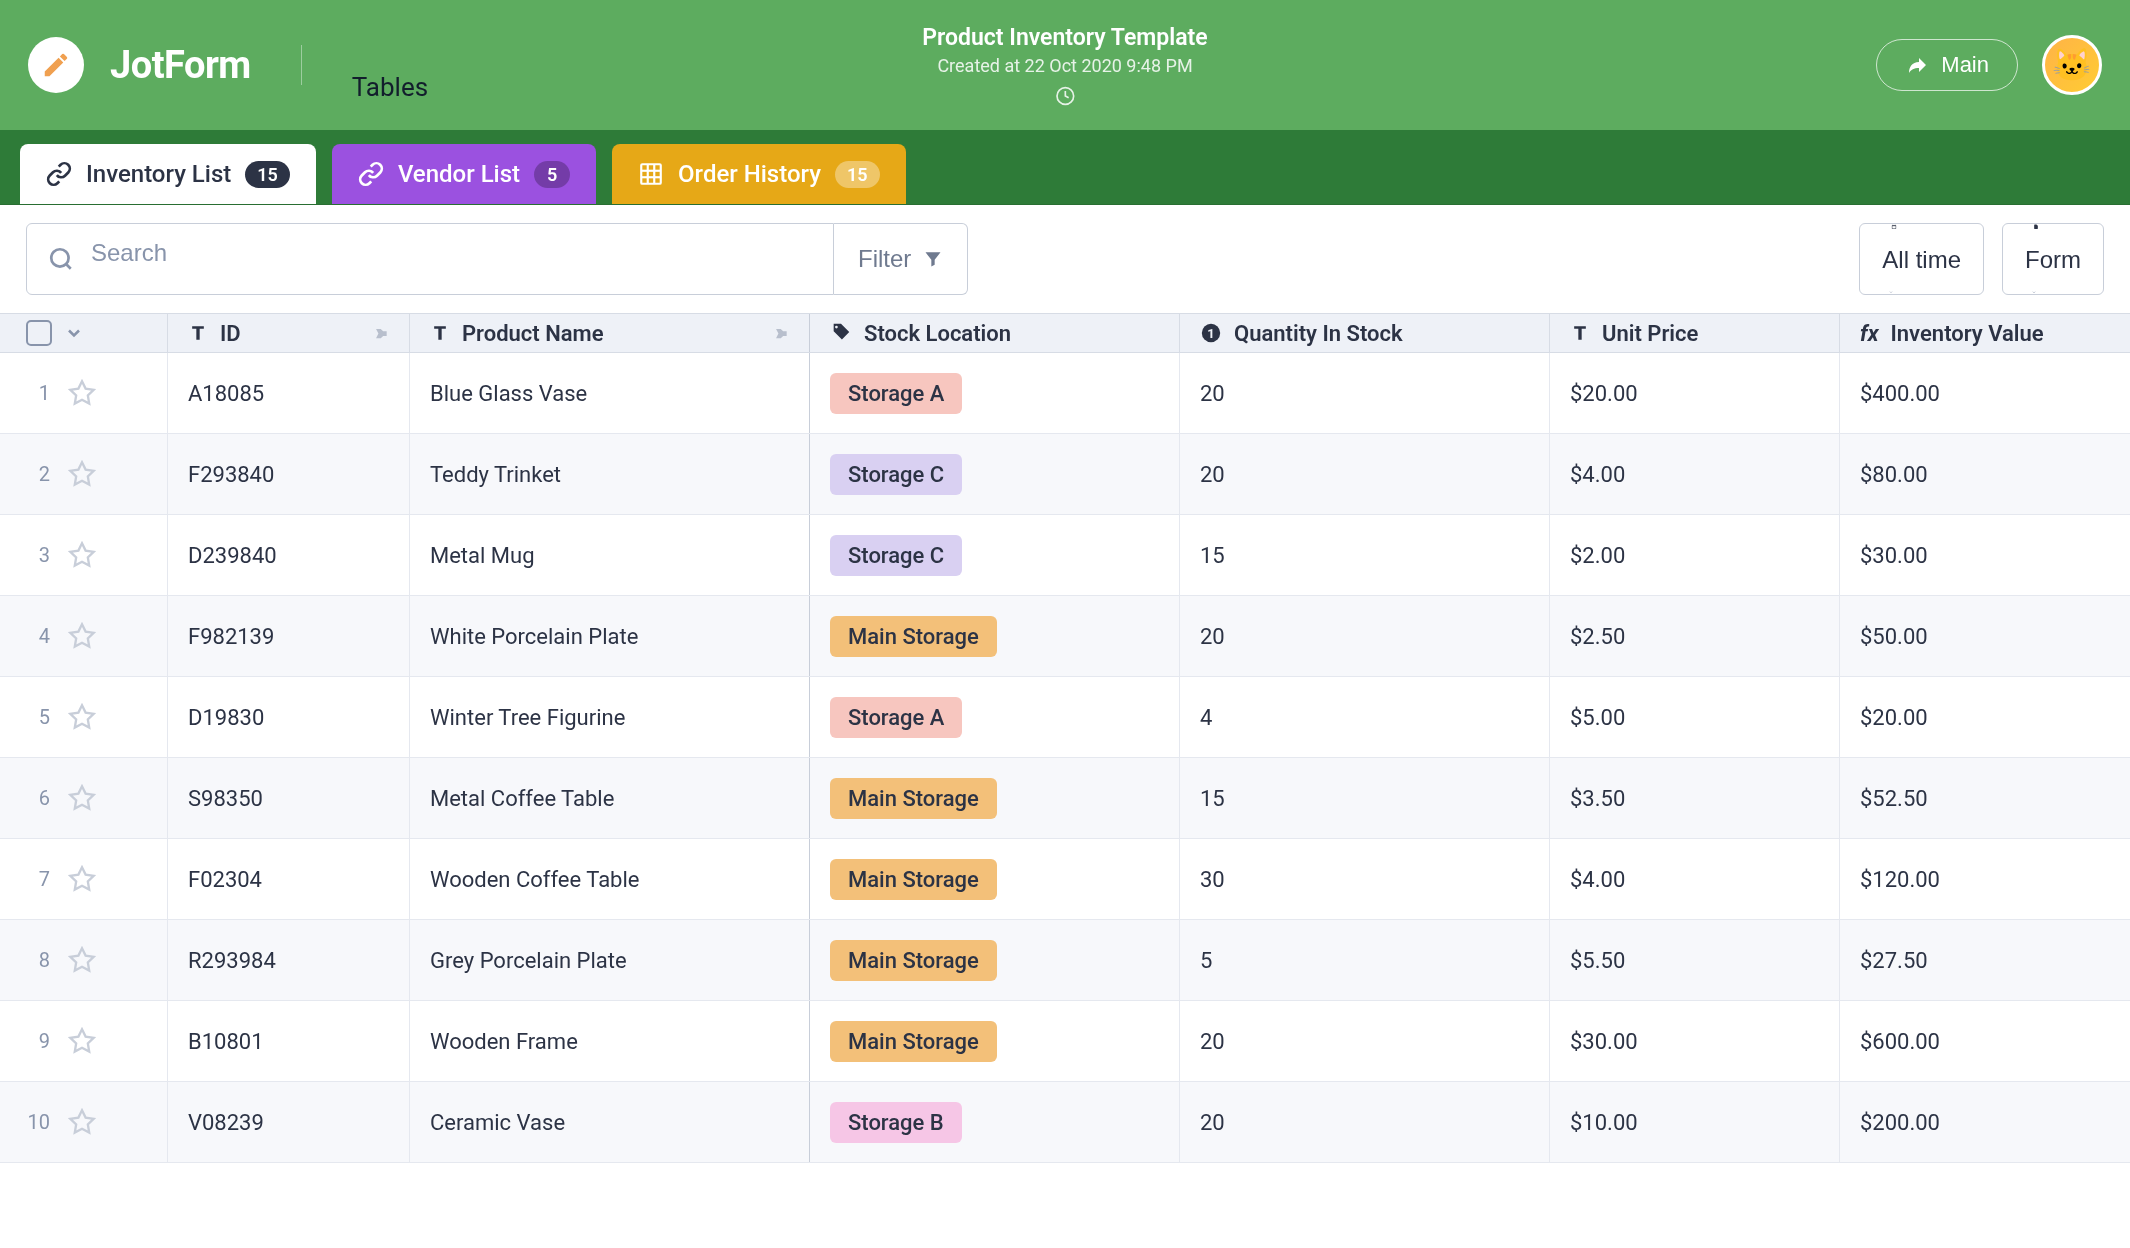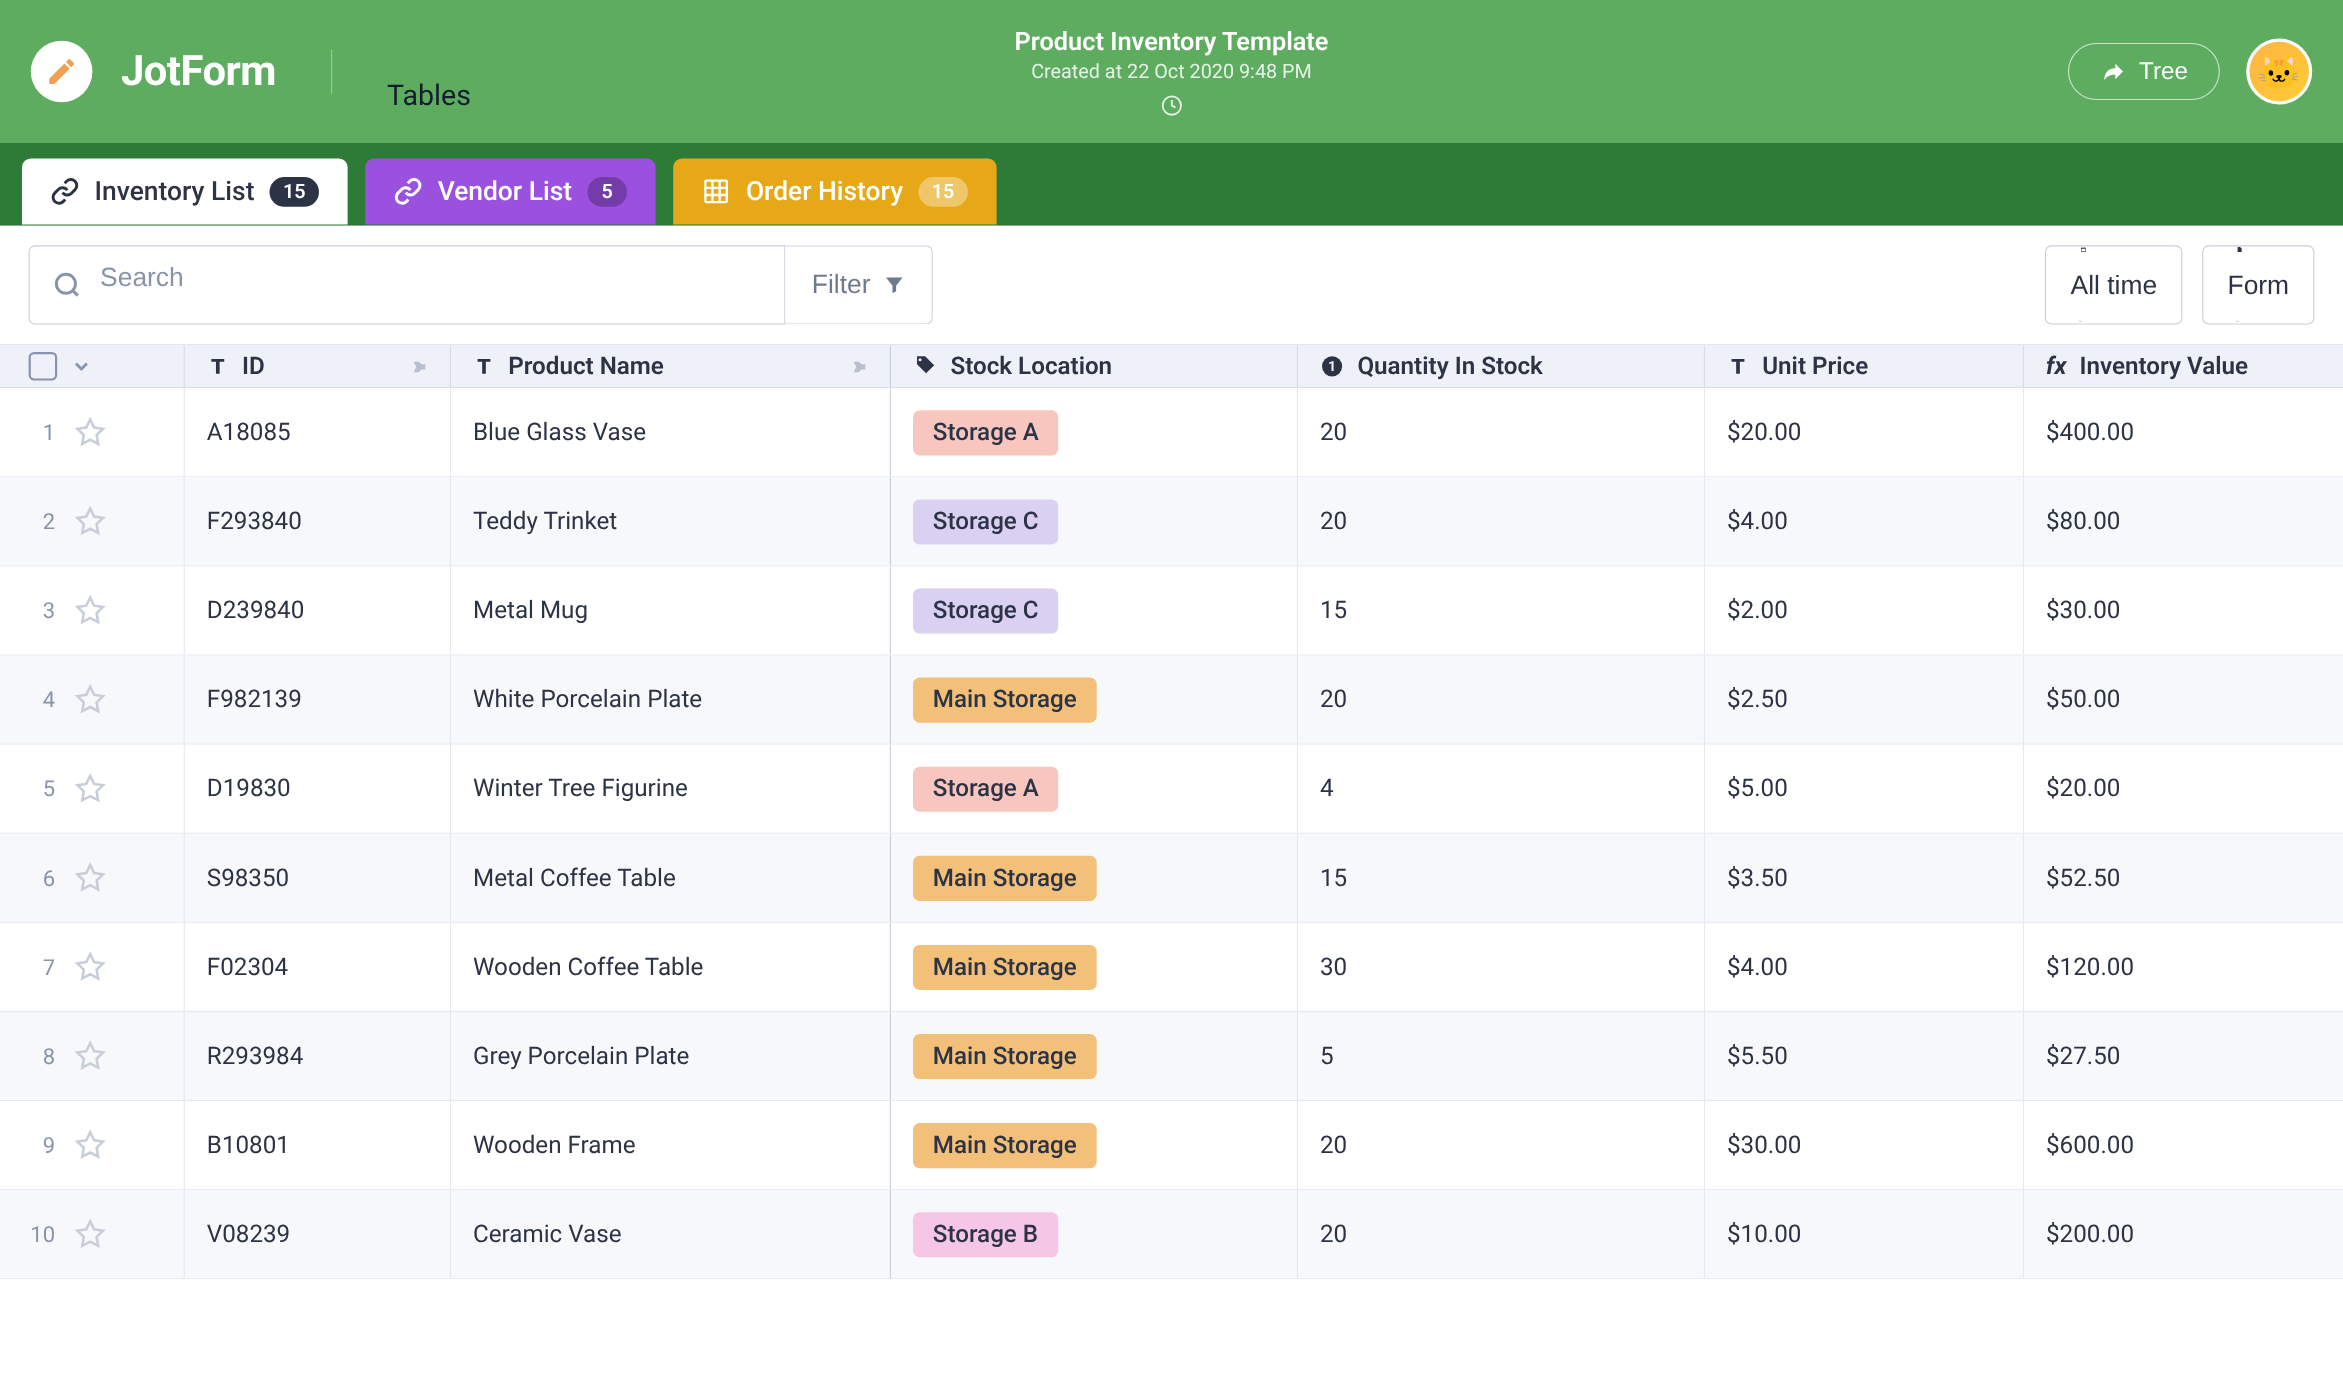--- a/index.html
+++ b/index.html
@@ -26,21 +26,21 @@
 .tab-active { background: #fff; color: #2c3345; }
 .tab-purple { background: #9b51e0; color: #fff; }
 .tab-orange { background: #e6a817; color: #fff; }
 .tab-badge { background: #2c3345; color: #fff; border-radius: 999px; padding: 3px 12px; font-size: 18px; font-weight: 600; min-width: 36px; text-align: center; }
 .tab-purple .tab-badge { background: rgba(0,0,0,0.25); }
 .tab-orange .tab-badge { background: rgba(255,255,255,0.35); color: #fff; }
 
 
 .toolbar { display: flex; align-items: center; padding: 18px 26px; gap: 0; }
 .search-wrap { display: flex; }
-.search-input { width: 688px; height: 72px; border: 1.5px solid #c8ced9; border-radius: 6px 0 0 6px; padding: 0 20px 12px 64px; font-size: 24px; background: #fff; color: #2c3345; }
+.search-input { width: 808px; height: 72px; border: 1.5px solid #c8ced9; border-radius: 6px 0 0 6px; padding: 0 20px 12px 64px; font-size: 24px; background: #fff; color: #2c3345; }
 .search-input::placeholder { color: #8894ab; }
 .search-wrap { position: relative; }
 .search-icon-pos { position: absolute; left: 22px; top: 50%; transform: translateY(-50%); color: #8894ab; }
 .filter-btn { height: 72px; border: 1.5px solid #c8ced9; border-left: none; border-radius: 0 6px 6px 0; padding: 0 24px; background: #fff; color: #6f7a8f; font-size: 24px; display: flex; align-items: center; gap: 12px; cursor: pointer; }
 .spacer { flex: 1; }
 .dropdown-btn { height: 72px; border: 1.5px solid #c8ced9; border-radius: 6px; padding: 0 22px; background: #fff; color: #2c3345; font-size: 24px; display: flex; align-items: flex-start; gap: 16px; cursor: pointer; margin-left: 18px; flex-direction: column; }
 
 
 .grid { border-top: 1.5px solid #d7dce5; }
 .grid-header, .grid-row { display: grid; grid-template-columns: 168px 242px 400px 370px 370px 290px 290px; }
@@ -84,21 +84,21 @@
           <circle cx="12" cy="12" r="10"></circle>
           <polyline points="12 6 12 12 16 14"></polyline>
         </svg>
     </div>
   </div>
   <div class="right-controls">
     <button class="share-btn">
       <svg width="24" height="24" viewBox="0 0 24 24" fill="currentColor">
           <path d="M14 5l7 7-7 7v-4c-5 0-8 1.5-10 5 0-6 3-11 10-11V5z"></path>
         </svg>
-      <span>Tree</span>
+      <span>Main</span>
     </button>
     <div class="avatar">🐱</div>
   </div>
 </div>
 
 <div class="tabs-bar">
   <div class="tab tab-active">
     <svg width="26" height="26" viewBox="0 0 24 24" fill="none" stroke="#2c3345" stroke-width="2.5">
         <path d="M10 13a5 5 0 0 0 7.54.54l3-3a5 5 0 0 0-7.07-7.07l-1.72 1.71"></path>
         <path d="M14 11a5 5 0 0 0-7.54-.54l-3 3a5 5 0 0 0 7.07 7.07l1.71-1.71"></path>

